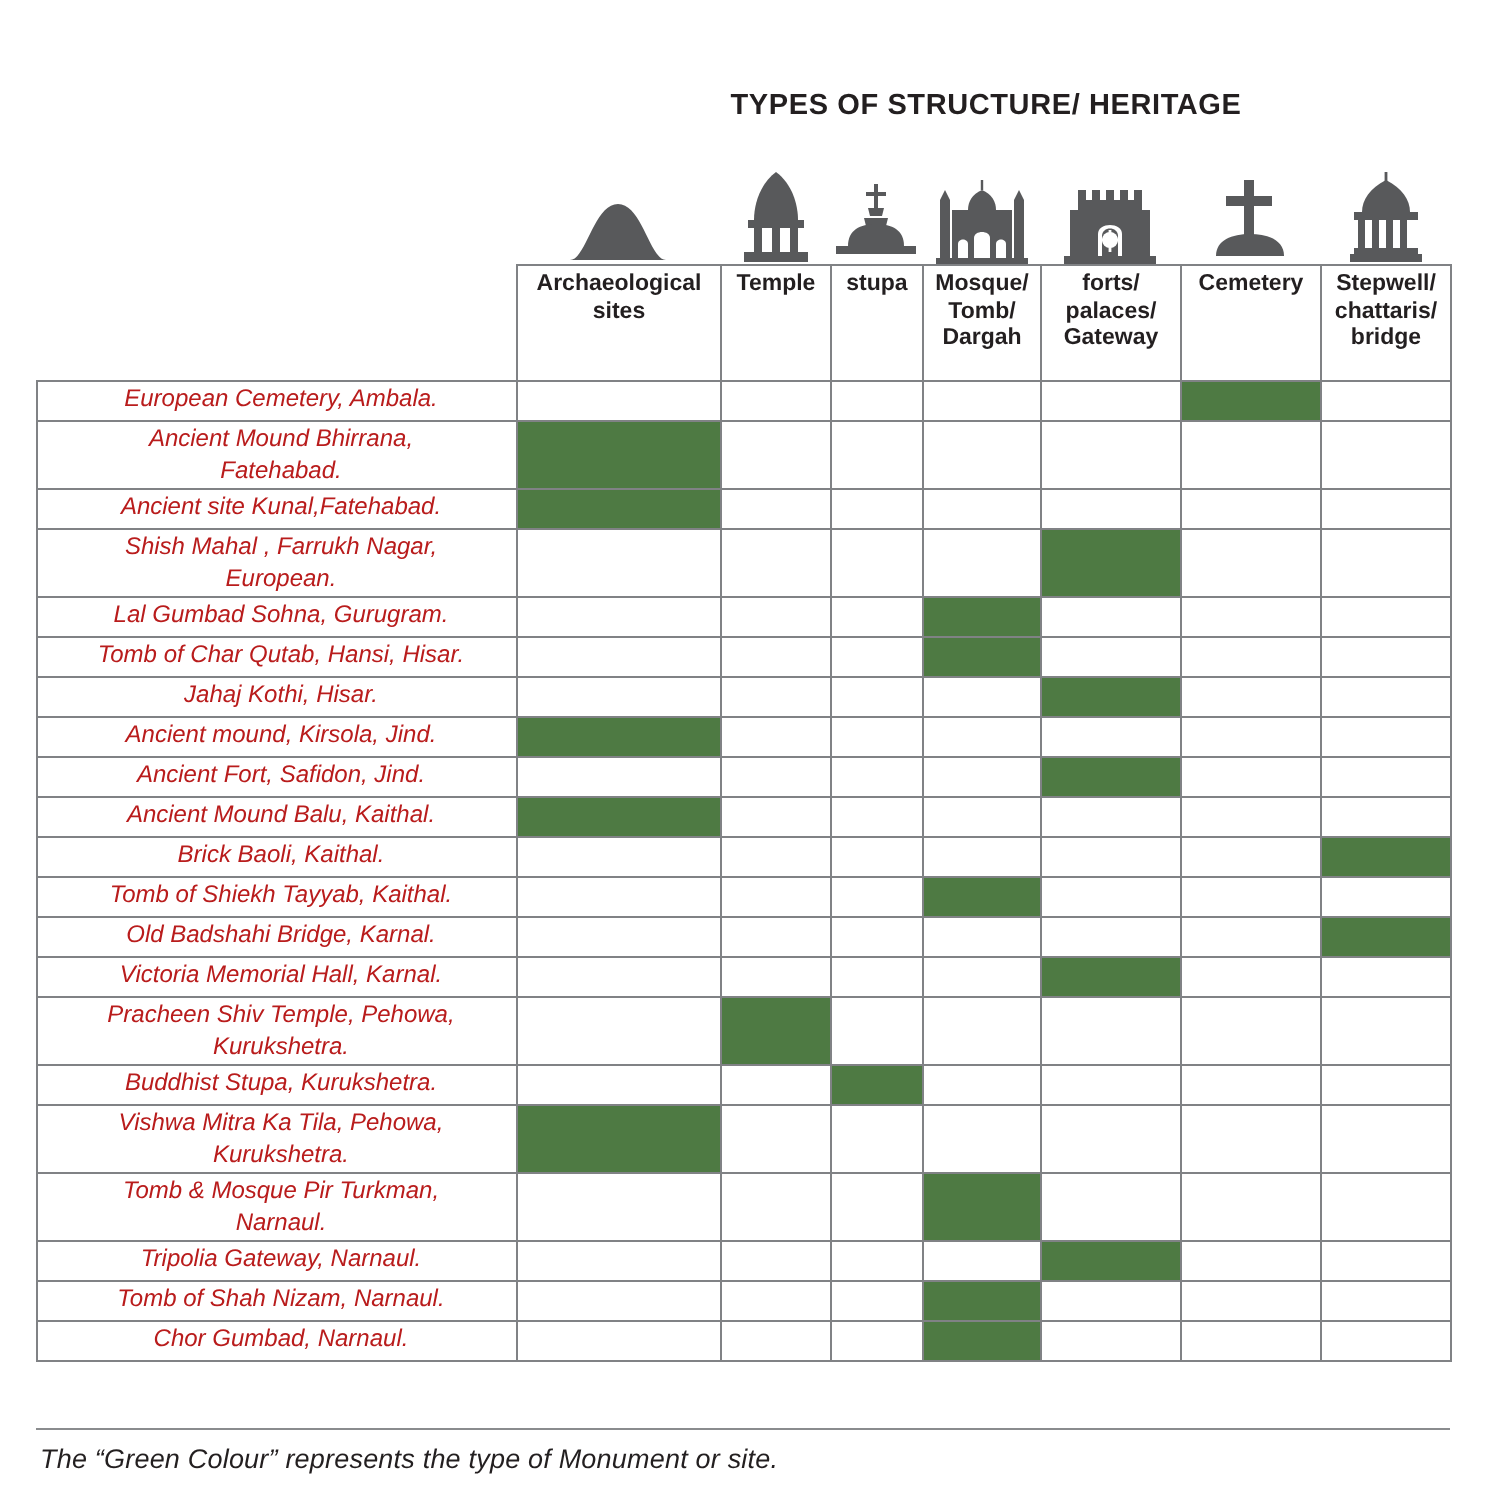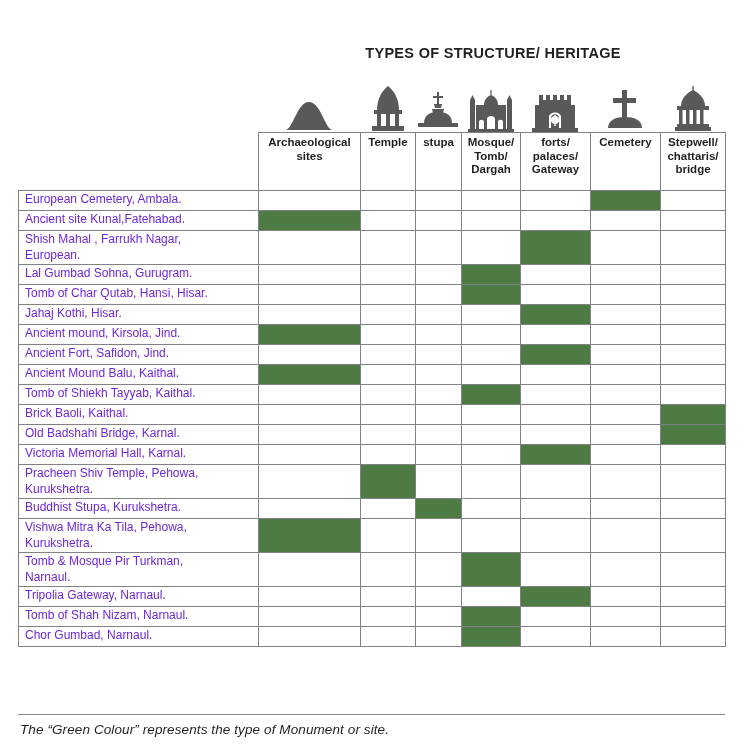--- a/index.html
+++ b/index.html
@@ -82,23 +82,24 @@
     color: #231f20;
     height: 58px;
     box-sizing: border-box;
   }
   thead th.colhead .hl { display: block; }
 
   tbody td.rowlabel {
     font-size: 12px;
     line-height: 15.5px;
     padding: 1px 2px 1px 6px;
-    text-align: left;
-    color: #6d28d9;
+    text-align: center;
+    color: #b91c1c;
     white-space: pre-line;
+    font-style: italic;
   }
   tbody td.mark {
     background: #ffffff;
   }
   tbody td.mark.on {
     background: #4e7a43;
   }
   tbody tr.r1 { height: 20px; }
   tbody tr.r2 { height: 31px; }
 
@@ -260,20 +261,31 @@
         <tr class="r1">
           <td class="rowlabel">European Cemetery, Ambala.</td>
           <td class="mark"></td>
           <td class="mark"></td>
           <td class="mark"></td>
           <td class="mark"></td>
           <td class="mark"></td>
           <td class="mark on" style="background: rgb(78, 122, 67);"></td>
           <td class="mark"></td>
         </tr>
+        <tr class="r2">
+          <td class="rowlabel">Ancient Mound Bhirrana,
+Fatehabad.</td>
+          <td class="mark on" style="background: rgb(78, 122, 67);"></td>
+          <td class="mark"></td>
+          <td class="mark"></td>
+          <td class="mark"></td>
+          <td class="mark"></td>
+          <td class="mark"></td>
+          <td class="mark"></td>
+        </tr>
         <tr class="r1">
           <td class="rowlabel">Ancient site Kunal,Fatehabad.</td>
           <td class="mark on" style="background: rgb(78, 122, 67);"></td>
           <td class="mark"></td>
           <td class="mark"></td>
           <td class="mark"></td>
           <td class="mark"></td>
           <td class="mark"></td>
           <td class="mark"></td>
         </tr>
@@ -342,38 +354,38 @@
           <td class="rowlabel">Ancient Mound Balu, Kaithal.</td>
           <td class="mark on" style="background: rgb(78, 122, 67);"></td>
           <td class="mark"></td>
           <td class="mark"></td>
           <td class="mark"></td>
           <td class="mark"></td>
           <td class="mark"></td>
           <td class="mark"></td>
         </tr>
         <tr class="r1">
+          <td class="rowlabel">Brick Baoli, Kaithal.</td>
+          <td class="mark"></td>
+          <td class="mark"></td>
+          <td class="mark"></td>
+          <td class="mark"></td>
+          <td class="mark"></td>
+          <td class="mark"></td>
+          <td class="mark on" style="background: rgb(78, 122, 67);"></td>
+        </tr>
+        <tr class="r1">
           <td class="rowlabel">Tomb of Shiekh Tayyab, Kaithal.</td>
           <td class="mark"></td>
           <td class="mark"></td>
           <td class="mark"></td>
           <td class="mark on" style="background: rgb(78, 122, 67);"></td>
           <td class="mark"></td>
           <td class="mark"></td>
           <td class="mark"></td>
-        </tr>
-        <tr class="r1">
-          <td class="rowlabel">Brick Baoli, Kaithal.</td>
-          <td class="mark"></td>
-          <td class="mark"></td>
-          <td class="mark"></td>
-          <td class="mark"></td>
-          <td class="mark"></td>
-          <td class="mark"></td>
-          <td class="mark on" style="background: rgb(78, 122, 67);"></td>
         </tr>
         <tr class="r1">
           <td class="rowlabel">Old Badshahi Bridge, Karnal.</td>
           <td class="mark"></td>
           <td class="mark"></td>
           <td class="mark"></td>
           <td class="mark"></td>
           <td class="mark"></td>
           <td class="mark"></td>
           <td class="mark on" style="background: rgb(78, 122, 67);"></td>

